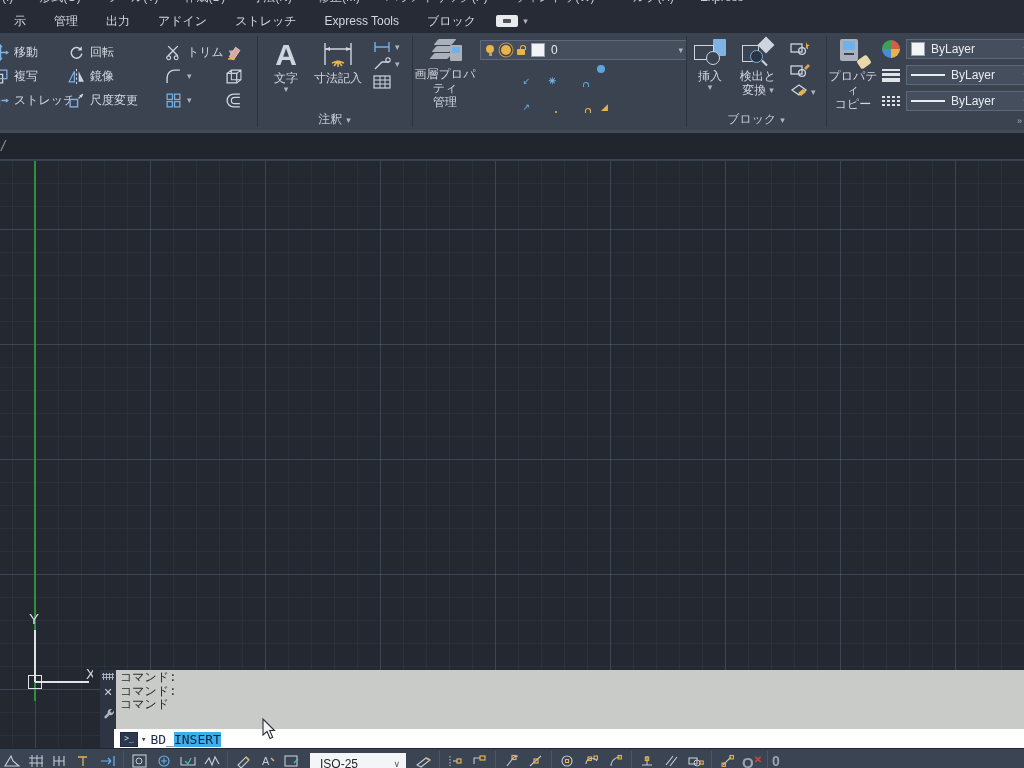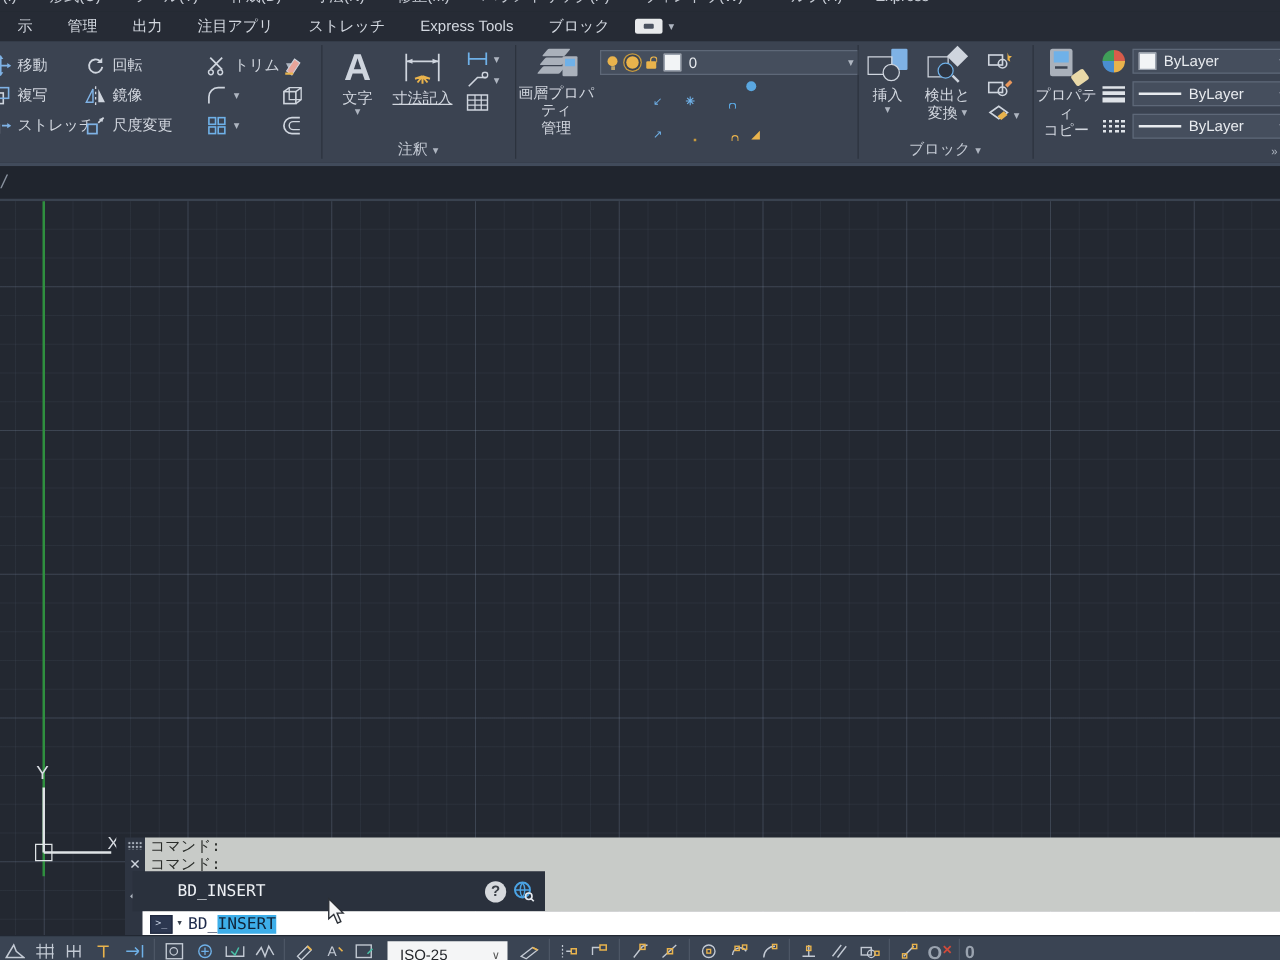--- a/index.html
+++ b/index.html
@@ -115,21 +115,21 @@
       <span>ウィンドウ(W)</span>
       <span>ヘルプ(H)</span>
       <span>Express</span>
     </div>
   </div>
 
   <div class="abs tabrow">
     <span class="tab">示</span>
     <span class="tab">管理</span>
     <span class="tab">出力</span>
-    <span class="tab">注目アプリ</span>
+    <span class="tab">アドイン</span>
     <span class="tab">ストレッチ</span>
     <span class="tab">Express Tools</span>
     <span class="tab">ブロック</span>
     <span class="ribbon-collapse">
       <span class="pill">
           <span class="bump"></span>
         </span>
       <span class="chev">▾</span>
     </span>
   </div>
@@ -230,21 +230,21 @@
 
     </div>
     <div class="pnl-sep" style="left:257px;"></div>
 
     <div class="panel" style="left:257px;width:155px;">
       <div class="bigbtn" style="left:8px;top:6px;width:42px;">
         <span style="font-size:30px;line-height:32px;color:#cfd5de;font-weight:bold;">A</span>
         <span>文字</span>
         <span class="chev">▾</span>
       </div>
-      <div class="bigbtn" style="left:52px;top:6px;width:58px;text-decoration:underline;">
+      <div class="bigbtn" style="left:52px;top:6px;width:58px;">
         <svg width="34" height="32" viewBox="0 0 34 32" class="icon">
           <path d="M4 4v22M30 4v22M4 10h26" stroke="#cfd5de" stroke-width="1.4" fill="none"></path>
           <path d="M4 10l5-2v4zM30 10l-5-2v4z" fill="#cfd5de"></path>
           <path d="M17 22l-4 5M17 22l4 5M17 22v6M17 22l-6 2M17 22l6 2" stroke="#e9b34c" stroke-width="1.6" fill="none"></path>
         </svg>
         <span>寸法記入</span>
       </div>
       <div class="small-ic-col" style="position:absolute;left:116px;top:8px;">
         <div style="display:flex;align-items:center;gap:4px;">
           <svg class="icon" width="18" height="12" viewBox="0 0 18 12">
@@ -440,32 +440,20 @@
         </svg>
     </div>
   </div>
 
   <div class="abs cmd-history">
     <div>コマンド:</div>
     <div>コマンド:</div>
     <div>コマンド</div>
   </div>
 
-  <div class="abs cmd-popup">
-    <span class="txt">BD_INSERT</span>
-    <span class="help-circ">?</span>
-    <span class="globe">
-      <svg class="icon" width="18" height="18" viewBox="0 0 18 18">
-          <circle cx="8" cy="8" r="6" fill="none" stroke="#4ba3e3" stroke-width="1.6"></circle>
-          <path d="M2 8h12M8 2c-2.5 3.5-2.5 8.5 0 12M8 2c2.5 3.5 2.5 8.5 0 12" fill="none" stroke="#4ba3e3" stroke-width="1.1"></path>
-          <circle cx="13" cy="13" r="2.6" fill="none" stroke="#e8ecf2" stroke-width="1.3"></circle>
-          <path d="M15 15l2 2" stroke="#e8ecf2" stroke-width="1.4"></path>
-        </svg>
-    </span>
-  </div>
 
   <div class="abs cmd-input">
     <span class="term-ic">&gt;_</span>
     <span class="input-chev">▾</span>
     <span>BD_</span>
       <span class="sel">INSERT</span>
   </div>
 
   <svg class="abs icon" style="left:262px;top:718px;z-index:50;" width="15" height="22" viewBox="0 0 15 22">
     <polygon points="1,1 1,17 5,13.5 8,20.5 10.7,19.3 7.7,12.5 12.5,12.5" fill="#f4f5f6" stroke="#2b2f36" stroke-width="1.1"></polygon>

